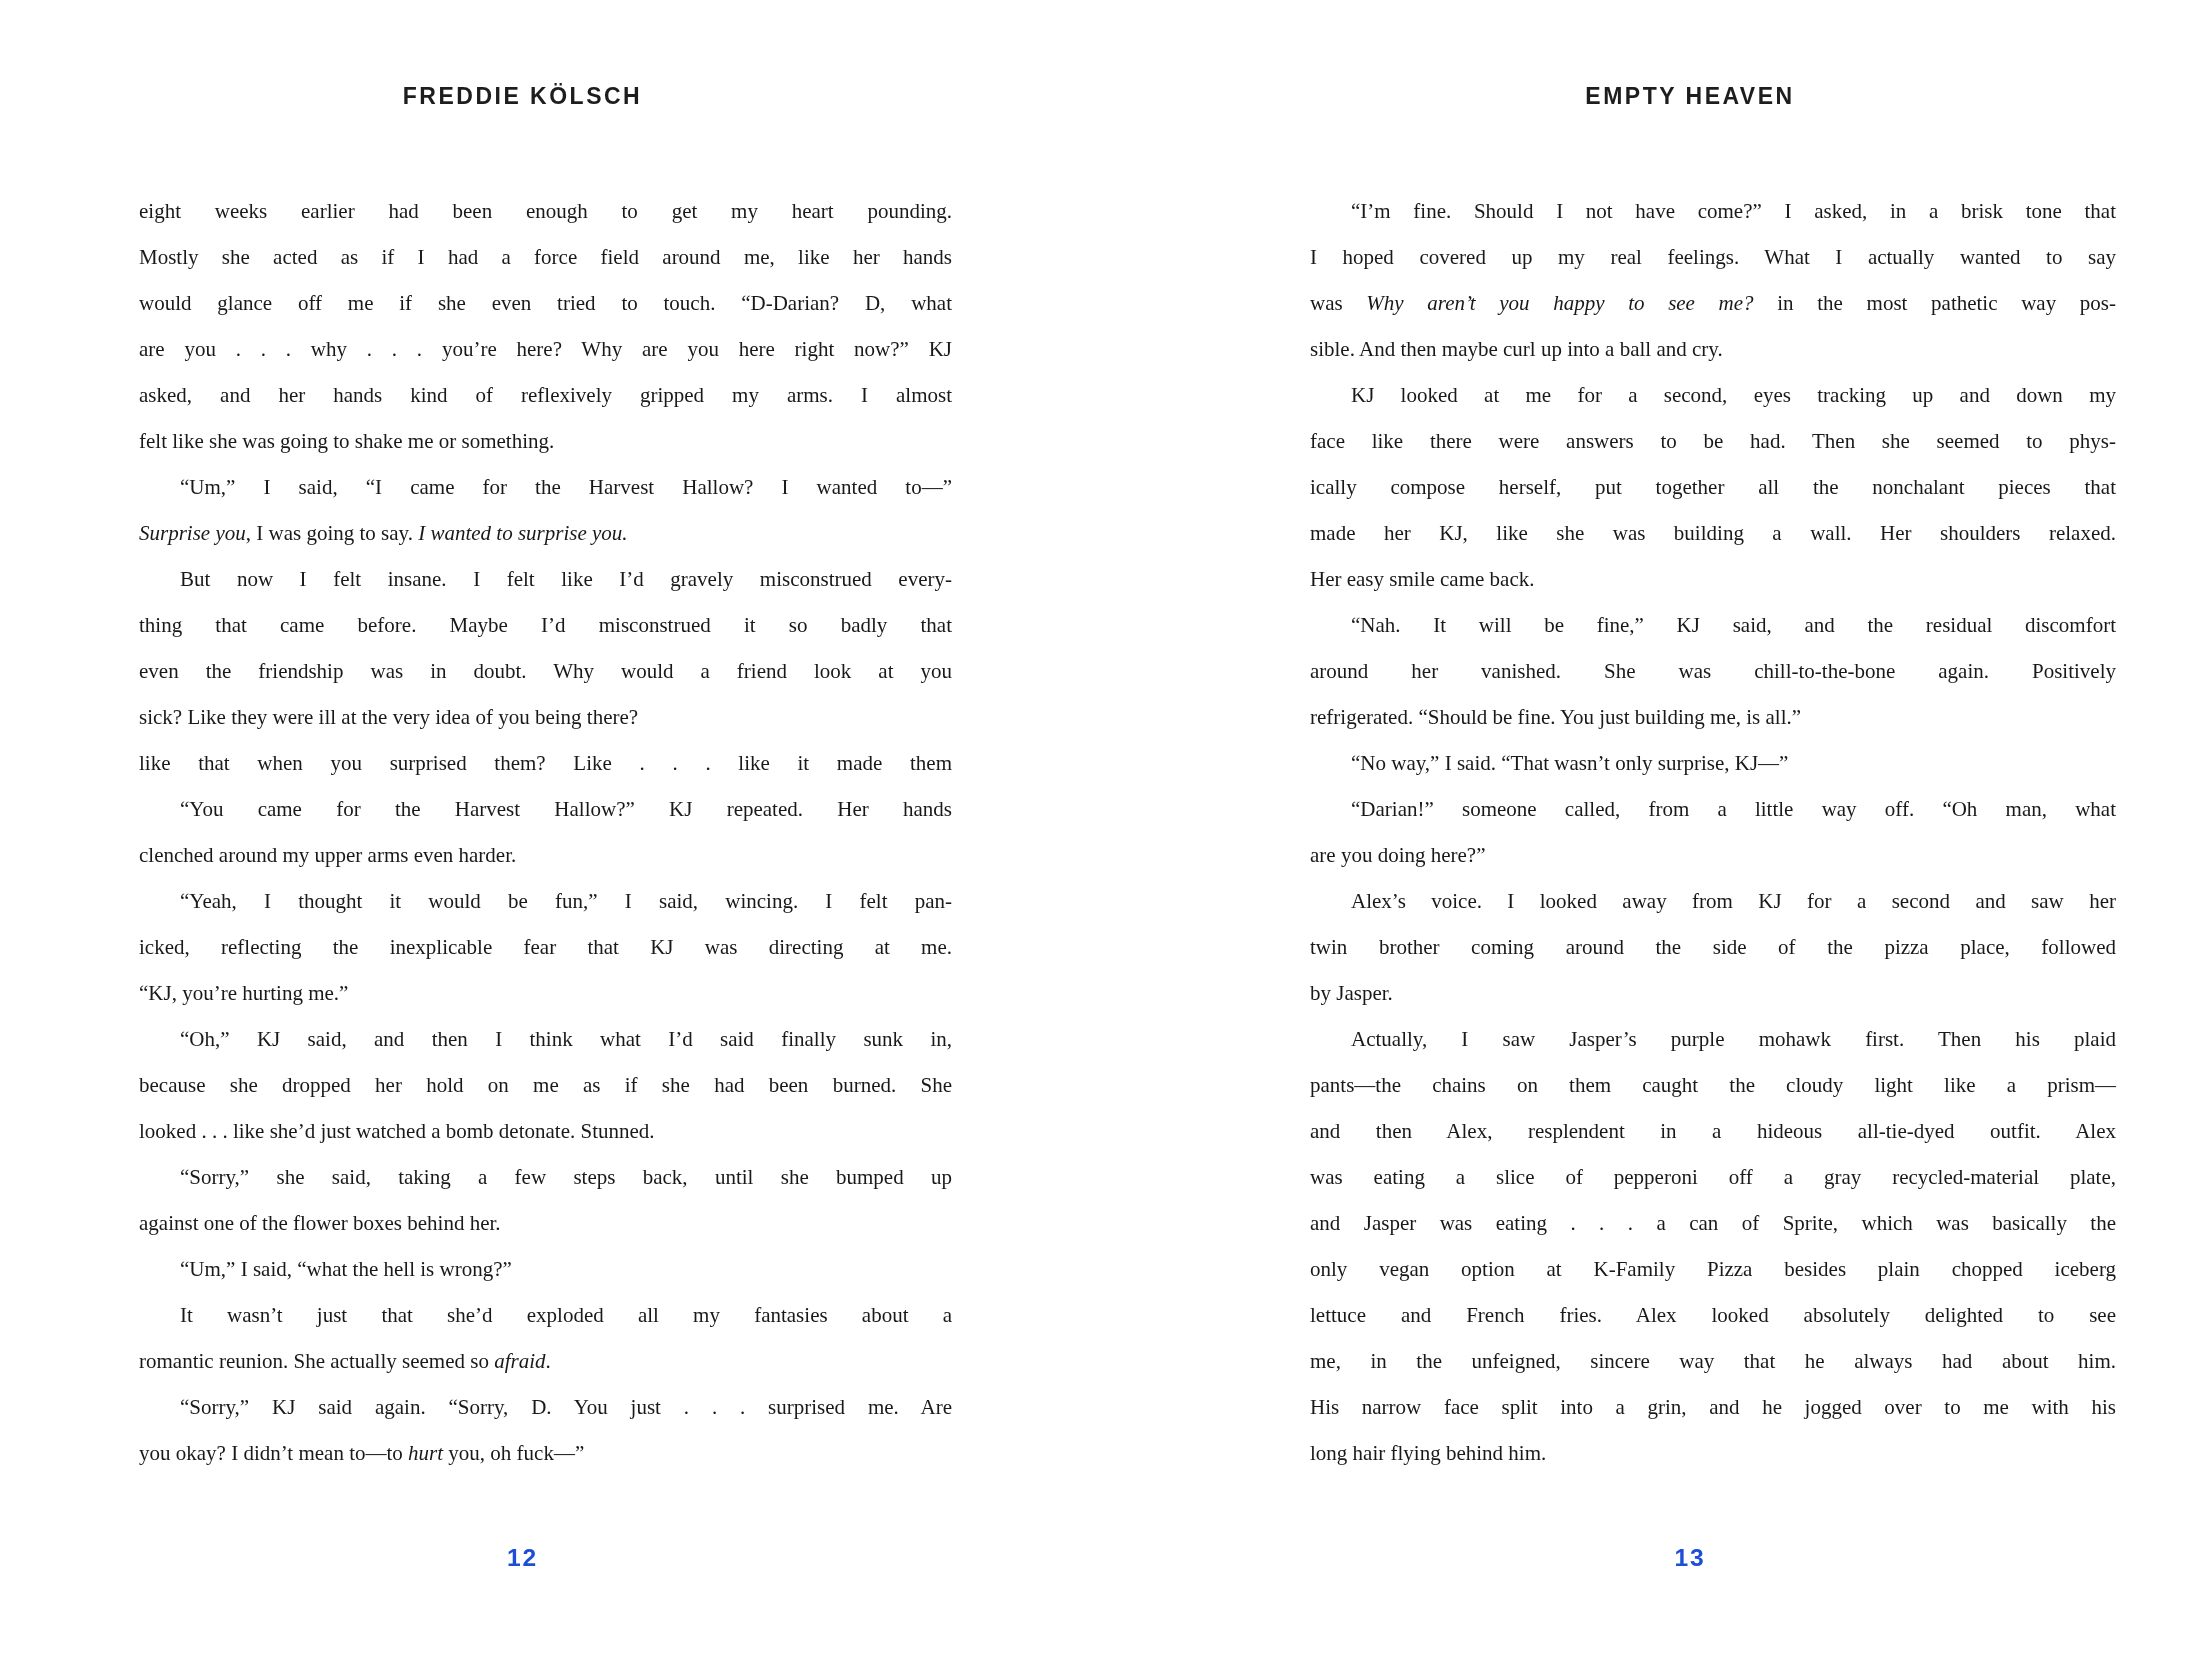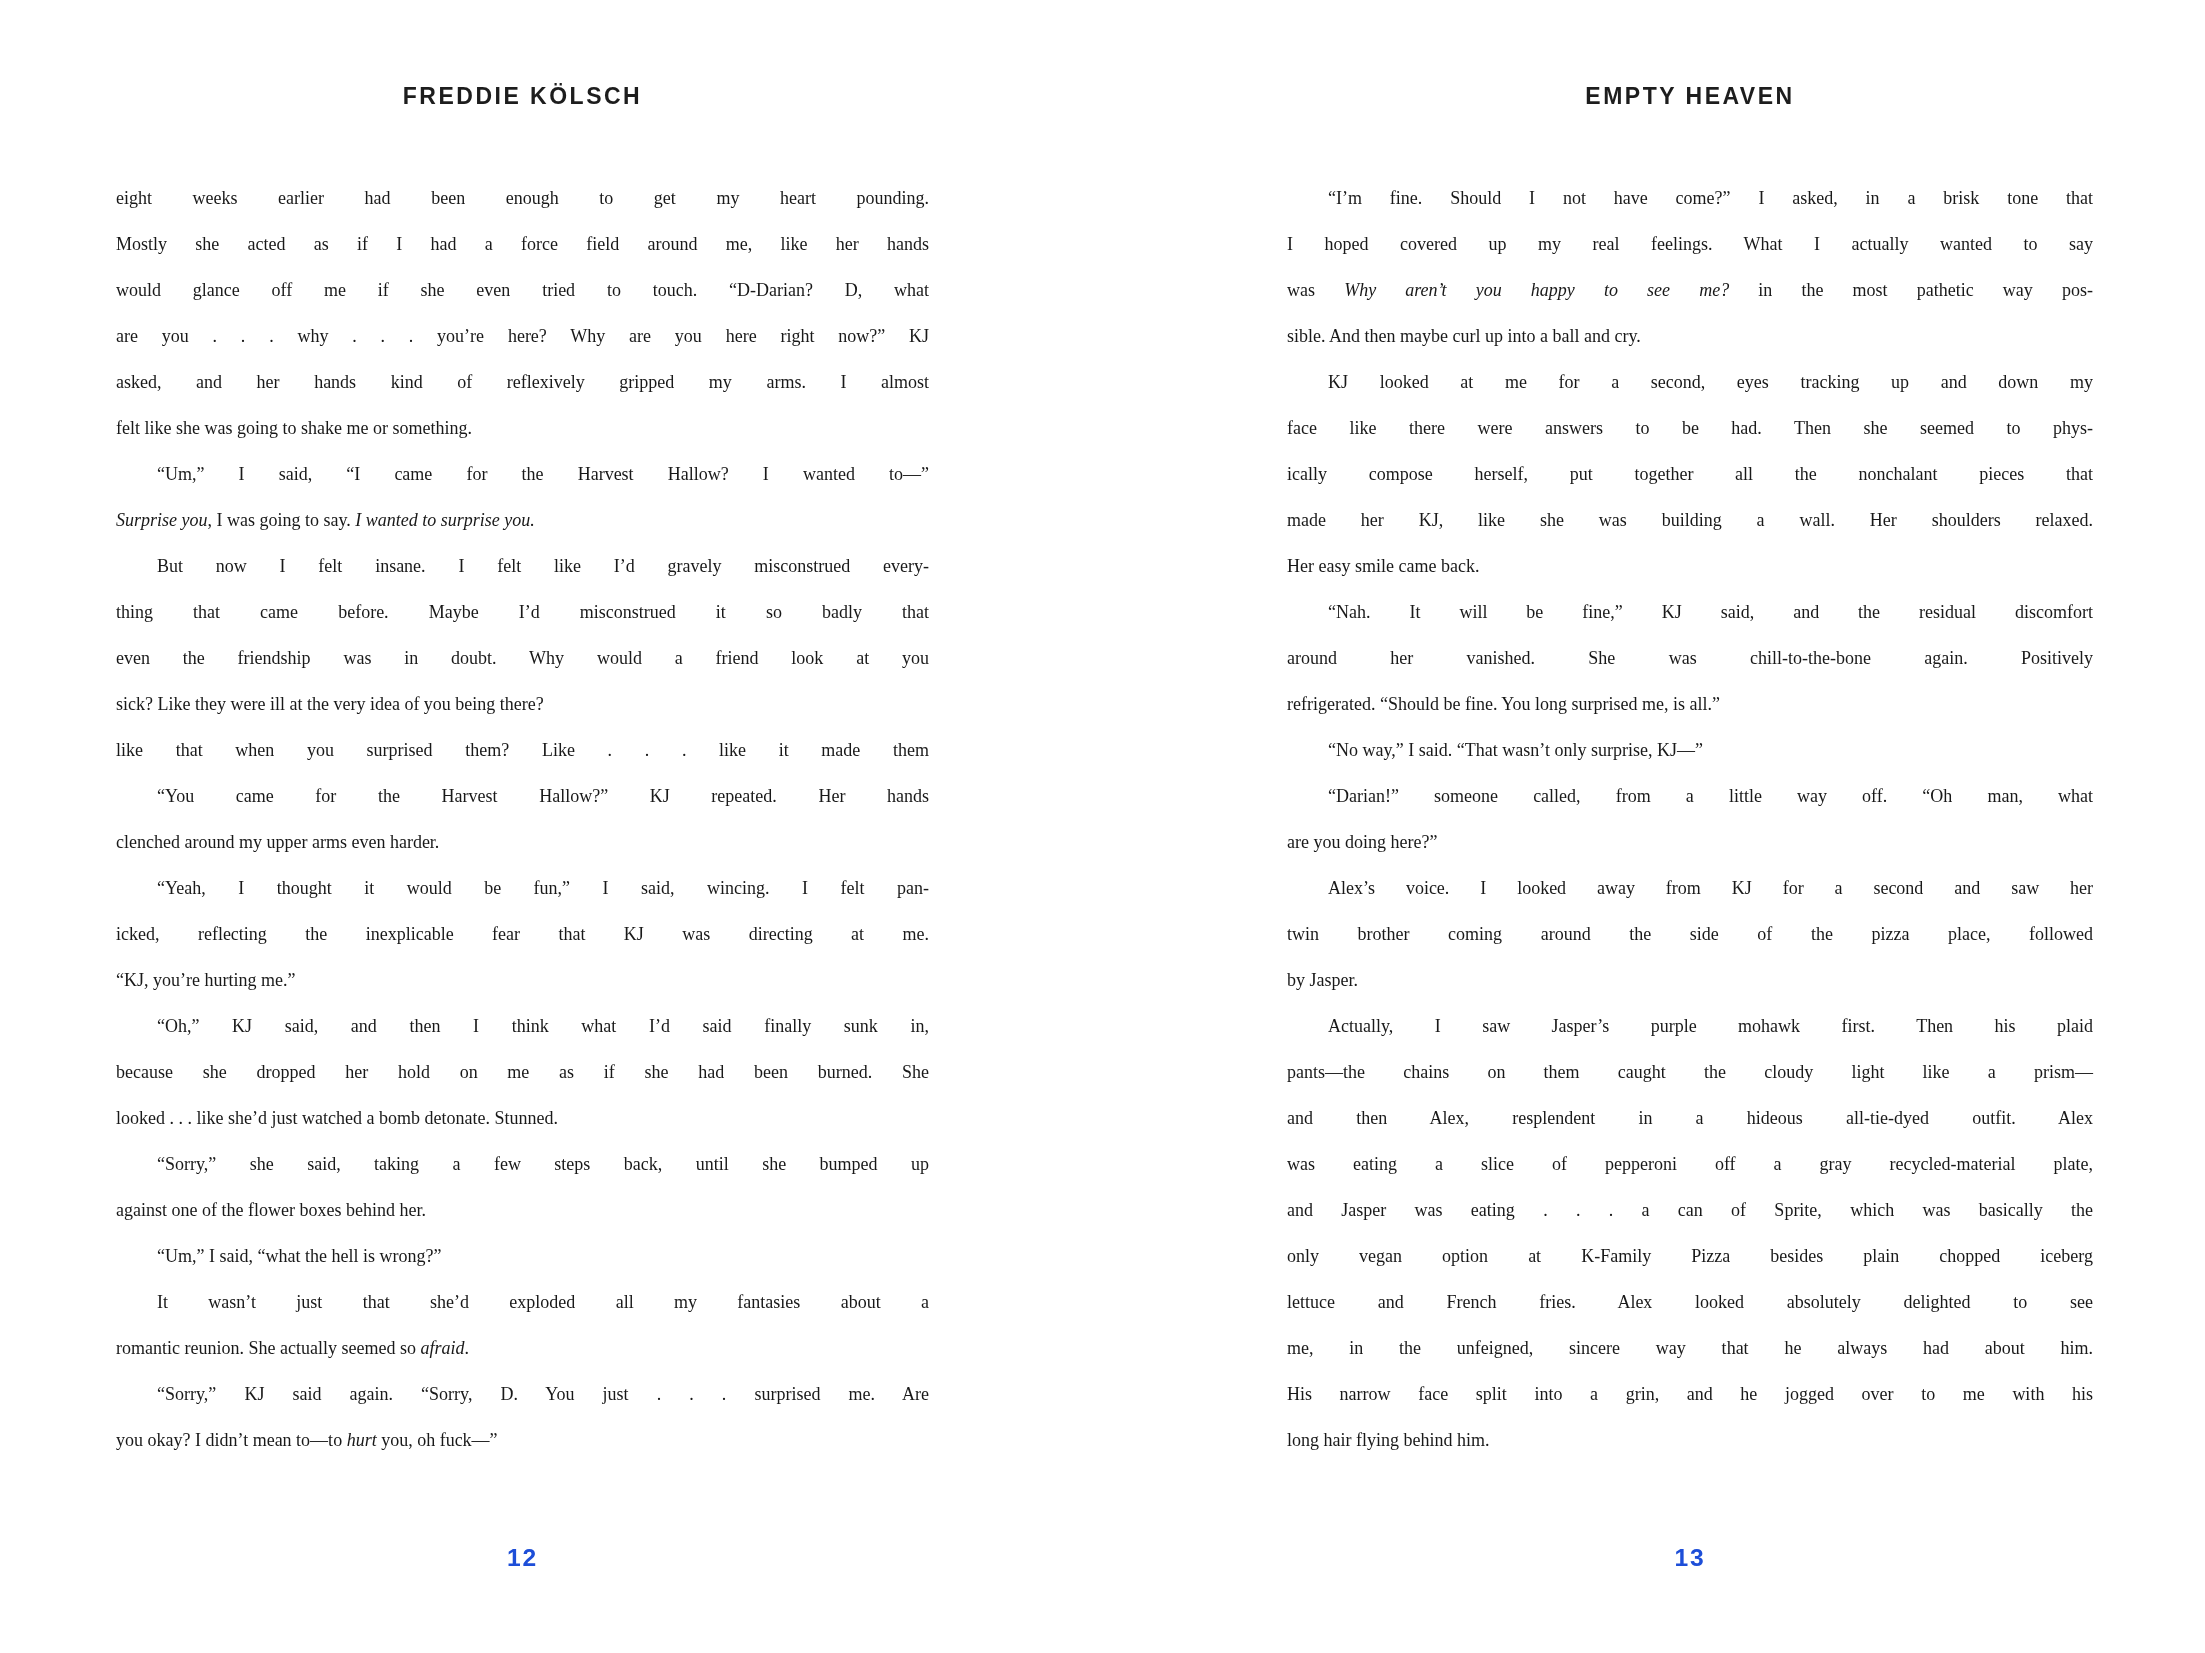--- a/index.html
+++ b/index.html
@@ -34,24 +34,25 @@
     font-size: 23px;
     letter-spacing: 2.5px;
     color: #1d1d1d;
     white-space: nowrap;
   }
   .page.left  .running-head { left: 116px; width: 813px; }
   .page.right .running-head { left: 184px; width: 806px; }
 
   .body-text {
     position: absolute;
-    top: 175px;
-    font-size: 18px;
+    top: 188px;
+    font-size: 21px;
     line-height: 46px;
     color: #191919;
+    margin-left: 23px;
   }
   .page.left  .body-text { left: 116px; width: 813px; }
   .page.right .body-text { left: 184px; width: 806px; }
 
   .line {
     text-align: justify;
     text-align-last: justify;
     white-space: normal;
   }
   .line.last {
@@ -121,21 +122,21 @@
         <div class="line"><span>I hoped covered up my real feelings. What I actually wanted to say</span></div>
         <div class="line"><span>was </span><i>Why aren’t you happy to see me?</i><span> in the most pathetic way pos-</span></div>
         <div class="line last"><span>sible. And then maybe curl up into a ball and cry.</span></div>
         <div class="line indent"><span>KJ looked at me for a second, eyes tracking up and down my</span></div>
         <div class="line"><span>face like there were answers to be had. Then she seemed to phys-</span></div>
         <div class="line"><span>ically compose herself, put together all the nonchalant pieces that</span></div>
         <div class="line"><span>made her KJ, like she was building a wall. Her shoulders relaxed.</span></div>
         <div class="line last"><span>Her easy smile came back.</span></div>
         <div class="line indent"><span>“Nah. It will be fine,” KJ said, and the residual discomfort</span></div>
         <div class="line"><span>around her vanished. She was chill-to-the-bone again. Positively</span></div>
-        <div class="line last"><span>refrigerated. “Should be fine. You long surprised me, is all.”</span></div>
+        <div class="line last"><span>refrigerated. “Should be fine. You just building me, is all.”</span></div>
         <div class="line last indent"><span>“No way,” I said. “That wasn’t only surprise, KJ—”</span></div>
         <div class="line indent"><span>“Darian!” someone called, from a little way off. “Oh man, what</span></div>
         <div class="line last"><span>are you doing here?”</span></div>
         <div class="line indent"><span>Alex’s voice. I looked away from KJ for a second and saw her</span></div>
         <div class="line"><span>twin brother coming around the side of the pizza place, followed</span></div>
         <div class="line last"><span>by Jasper.</span></div>
         <div class="line indent"><span>Actually, I saw Jasper’s purple mohawk first. Then his plaid</span></div>
         <div class="line"><span>pants—the chains on them caught the cloudy light like a prism—</span></div>
         <div class="line"><span>and then Alex, resplendent in a hideous all-tie-dyed outfit. Alex</span></div>
         <div class="line"><span>was eating a slice of pepperoni off a gray recycled-material plate,</span></div>

